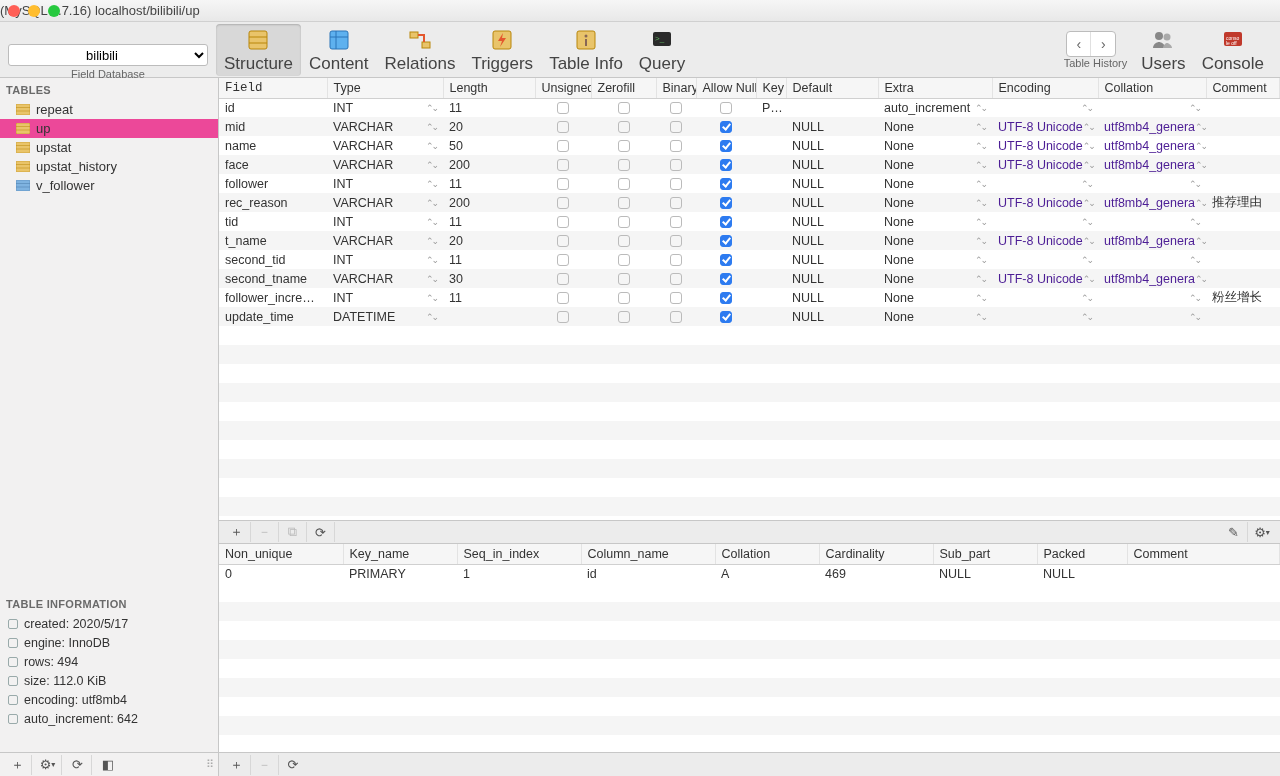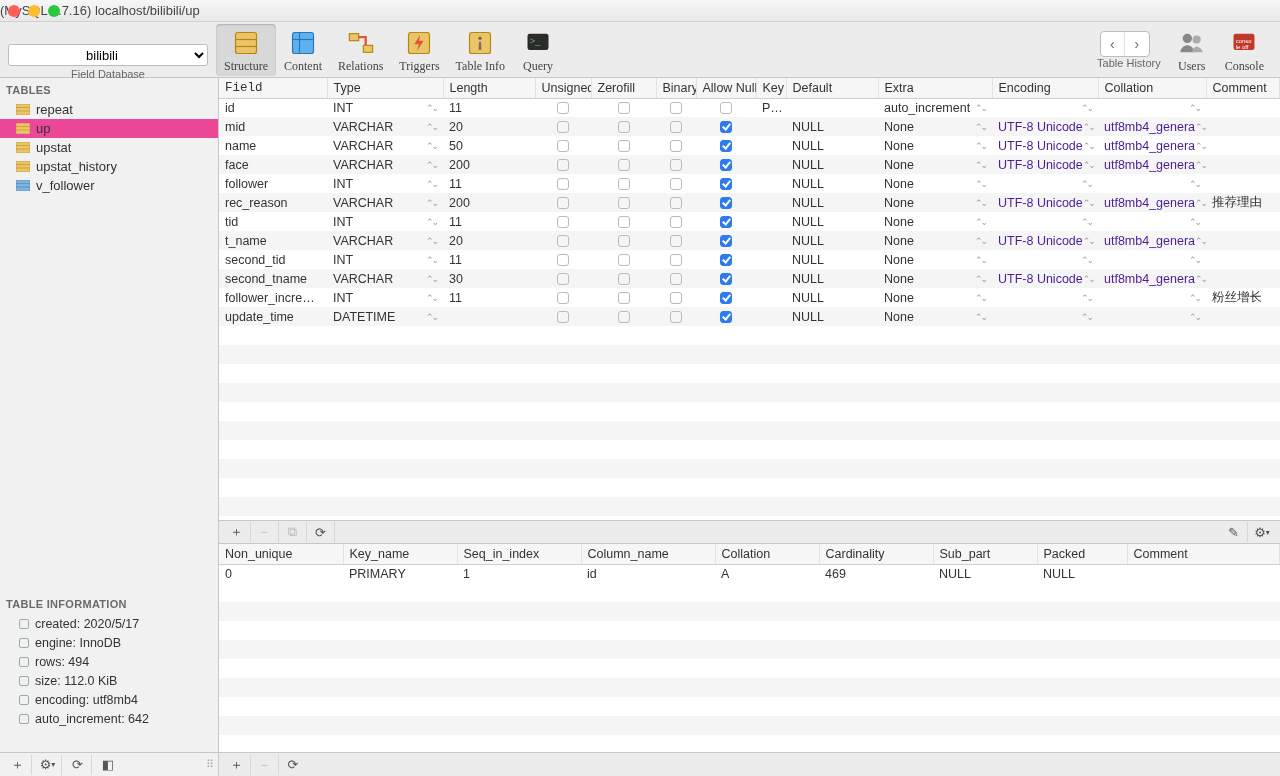--- a/index.html
+++ b/index.html
@@ -13,35 +13,35 @@
 
 
 .toolbar { height: 56px; background: #ececec; border-bottom: 1px solid #c7c7c7; display: flex; align-items: center; padding: 0 8px; }
 .db-select-wrap { display: flex; flex-direction: column; align-items: center; margin-right: 8px; }
 .db-select { width: 200px; height: 22px; font-size: 13px; background: #fff; border: 1px solid #bcbcbc; border-radius: 3px; text-align: center; margin-top: 25px; }
 .db-select-lbl { font-size: 11px; color: #666; margin-top: 2px; }
 .tool-group { display: flex; }
 .tool-btn { display: flex; flex-direction: column; align-items: center; justify-content: flex-end; padding: 4px 8px 2px; min-width: 50px; height: 52px; border-radius: 4px; }
 .tool-btn.active { background: #d8d8d8; box-shadow: inset 0 1px 2px rgba(0,0,0,.2); }
 .tool-btn svg, .tool-btn .ico { width: 28px; height: 28px; }
-.tool-btn span.lbl { font-size: 12px; color: #444; margin-top: 2px; font-family: Liberation Serif, serif; }
+.tool-btn span.lbl { font-size: 17px; color: #444; margin-top: 2px; }
 .spacer { flex: 1; }
 .nav-btns { display: flex; border: 1px solid #bcbcbc; border-radius: 4px; background: #fff; margin-right: 8px; }
 .nav-btns div { width: 24px; height: 24px; display: flex; align-items: center; justify-content: center; font-size: 14px; color: #666; }
 .nav-btns div:first-child { border-right: 1px solid #e0e0e0; }
 
 
 .content { display: flex; height: calc(100% - 78px); }
 .sidebar { width: 219px; background: #f2f1f1; border-right: 1px solid #c7c7c7; display: flex; flex-direction: column; }
 .side-head { font-size: 11px; font-weight: 600; color: #6a6a6a; padding: 6px 6px 4px; letter-spacing: .3px; }
 .tables-list { flex: 0 0 auto; }
 .tbl-item { display: flex; align-items: center; height: 19px; padding-left: 16px; font-size: 13px; color: #333; }
 .tbl-item.selected { background: #ec4899; }
 .tbl-icon { width: 14px; height: 11px; margin-right: 6px; display: inline-flex; align-items: center; }
-.info-item { display: flex; align-items: center; height: 19px; padding-left: 19px; font-size: 12.5px; color: #333; }
+.info-item { display: flex; align-items: center; height: 19px; padding-left: 8px; font-size: 12.5px; color: #333; }
 .info-dot { width: 10px; height: 10px; border: 1px solid #9aa; border-radius: 2px; margin-right: 6px; }
 .sidebar-gap { flex: 1; }
 .side-foot { height: 24px; border-top: 1px solid #c7c7c7; display: flex; align-items: center; padding: 0 4px; gap: 2px; }
 .mini-btn { width: 28px; height: 20px; display: flex; align-items: center; justify-content: center; font-size: 13px; color: #555; border-right: 1px solid #d7d7d7; }
 .resize-grip { margin-left: auto; color: #aaa; font-size: 11px; }
 
 
 .main { flex: 1; display: flex; flex-direction: column; background: #fff; }
 .grid-wrap { flex: 1; overflow: hidden; background: #fff; }
 table.grid { border-collapse: collapse; width: 100%; font-size: 12.5px; color: #333; table-layout: fixed; }

